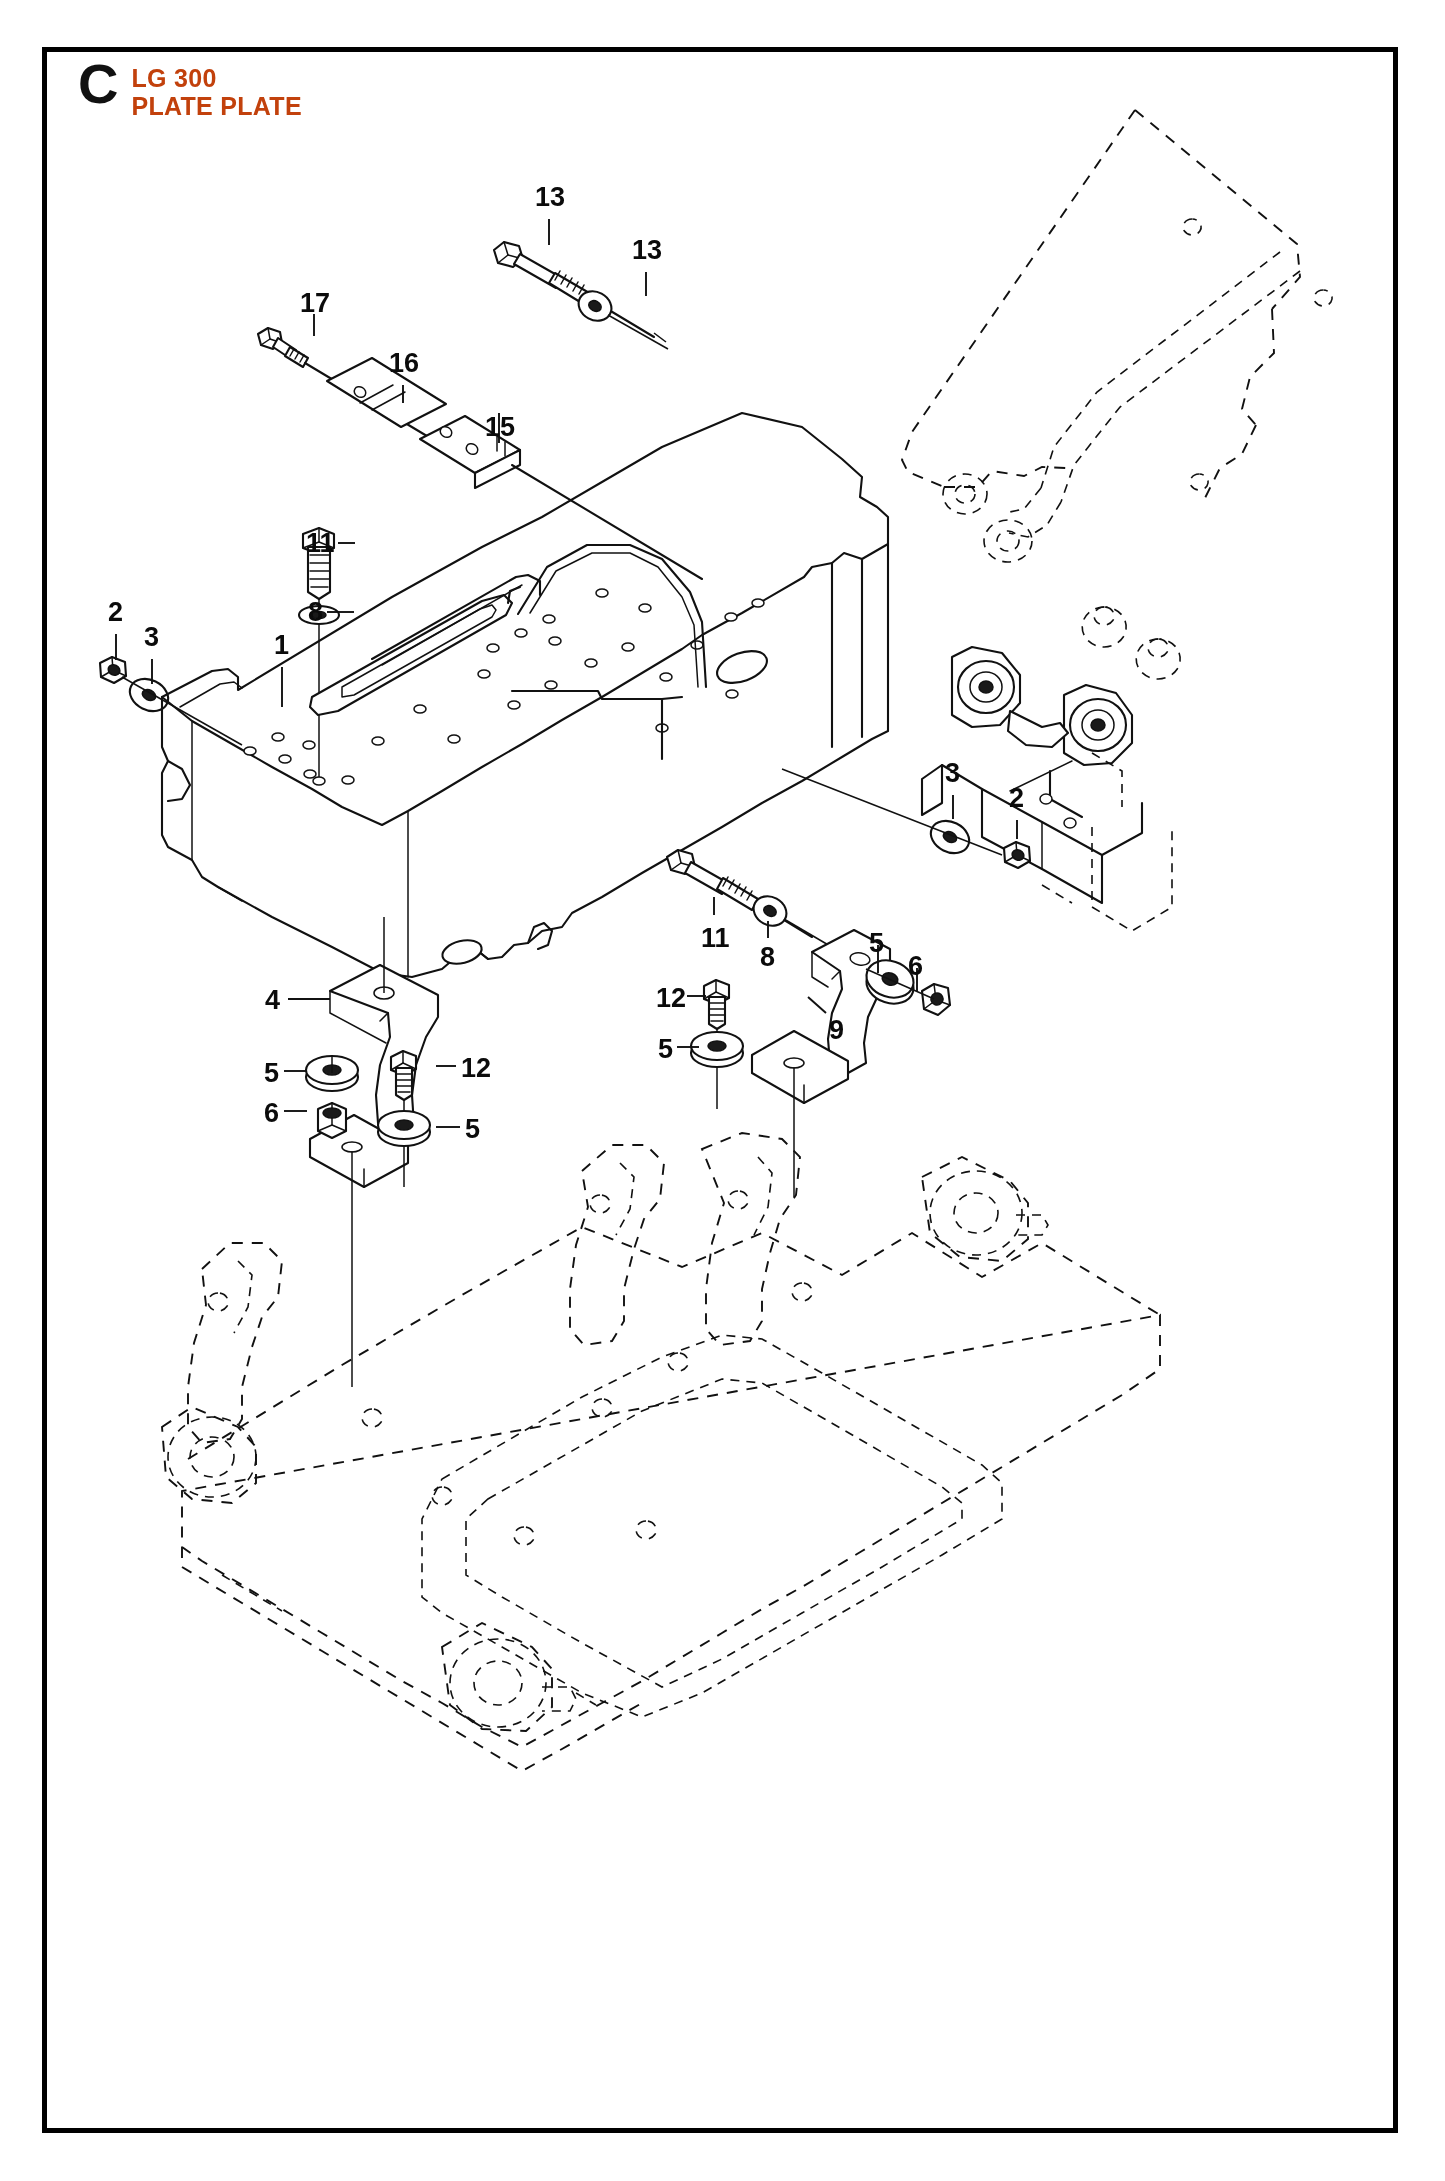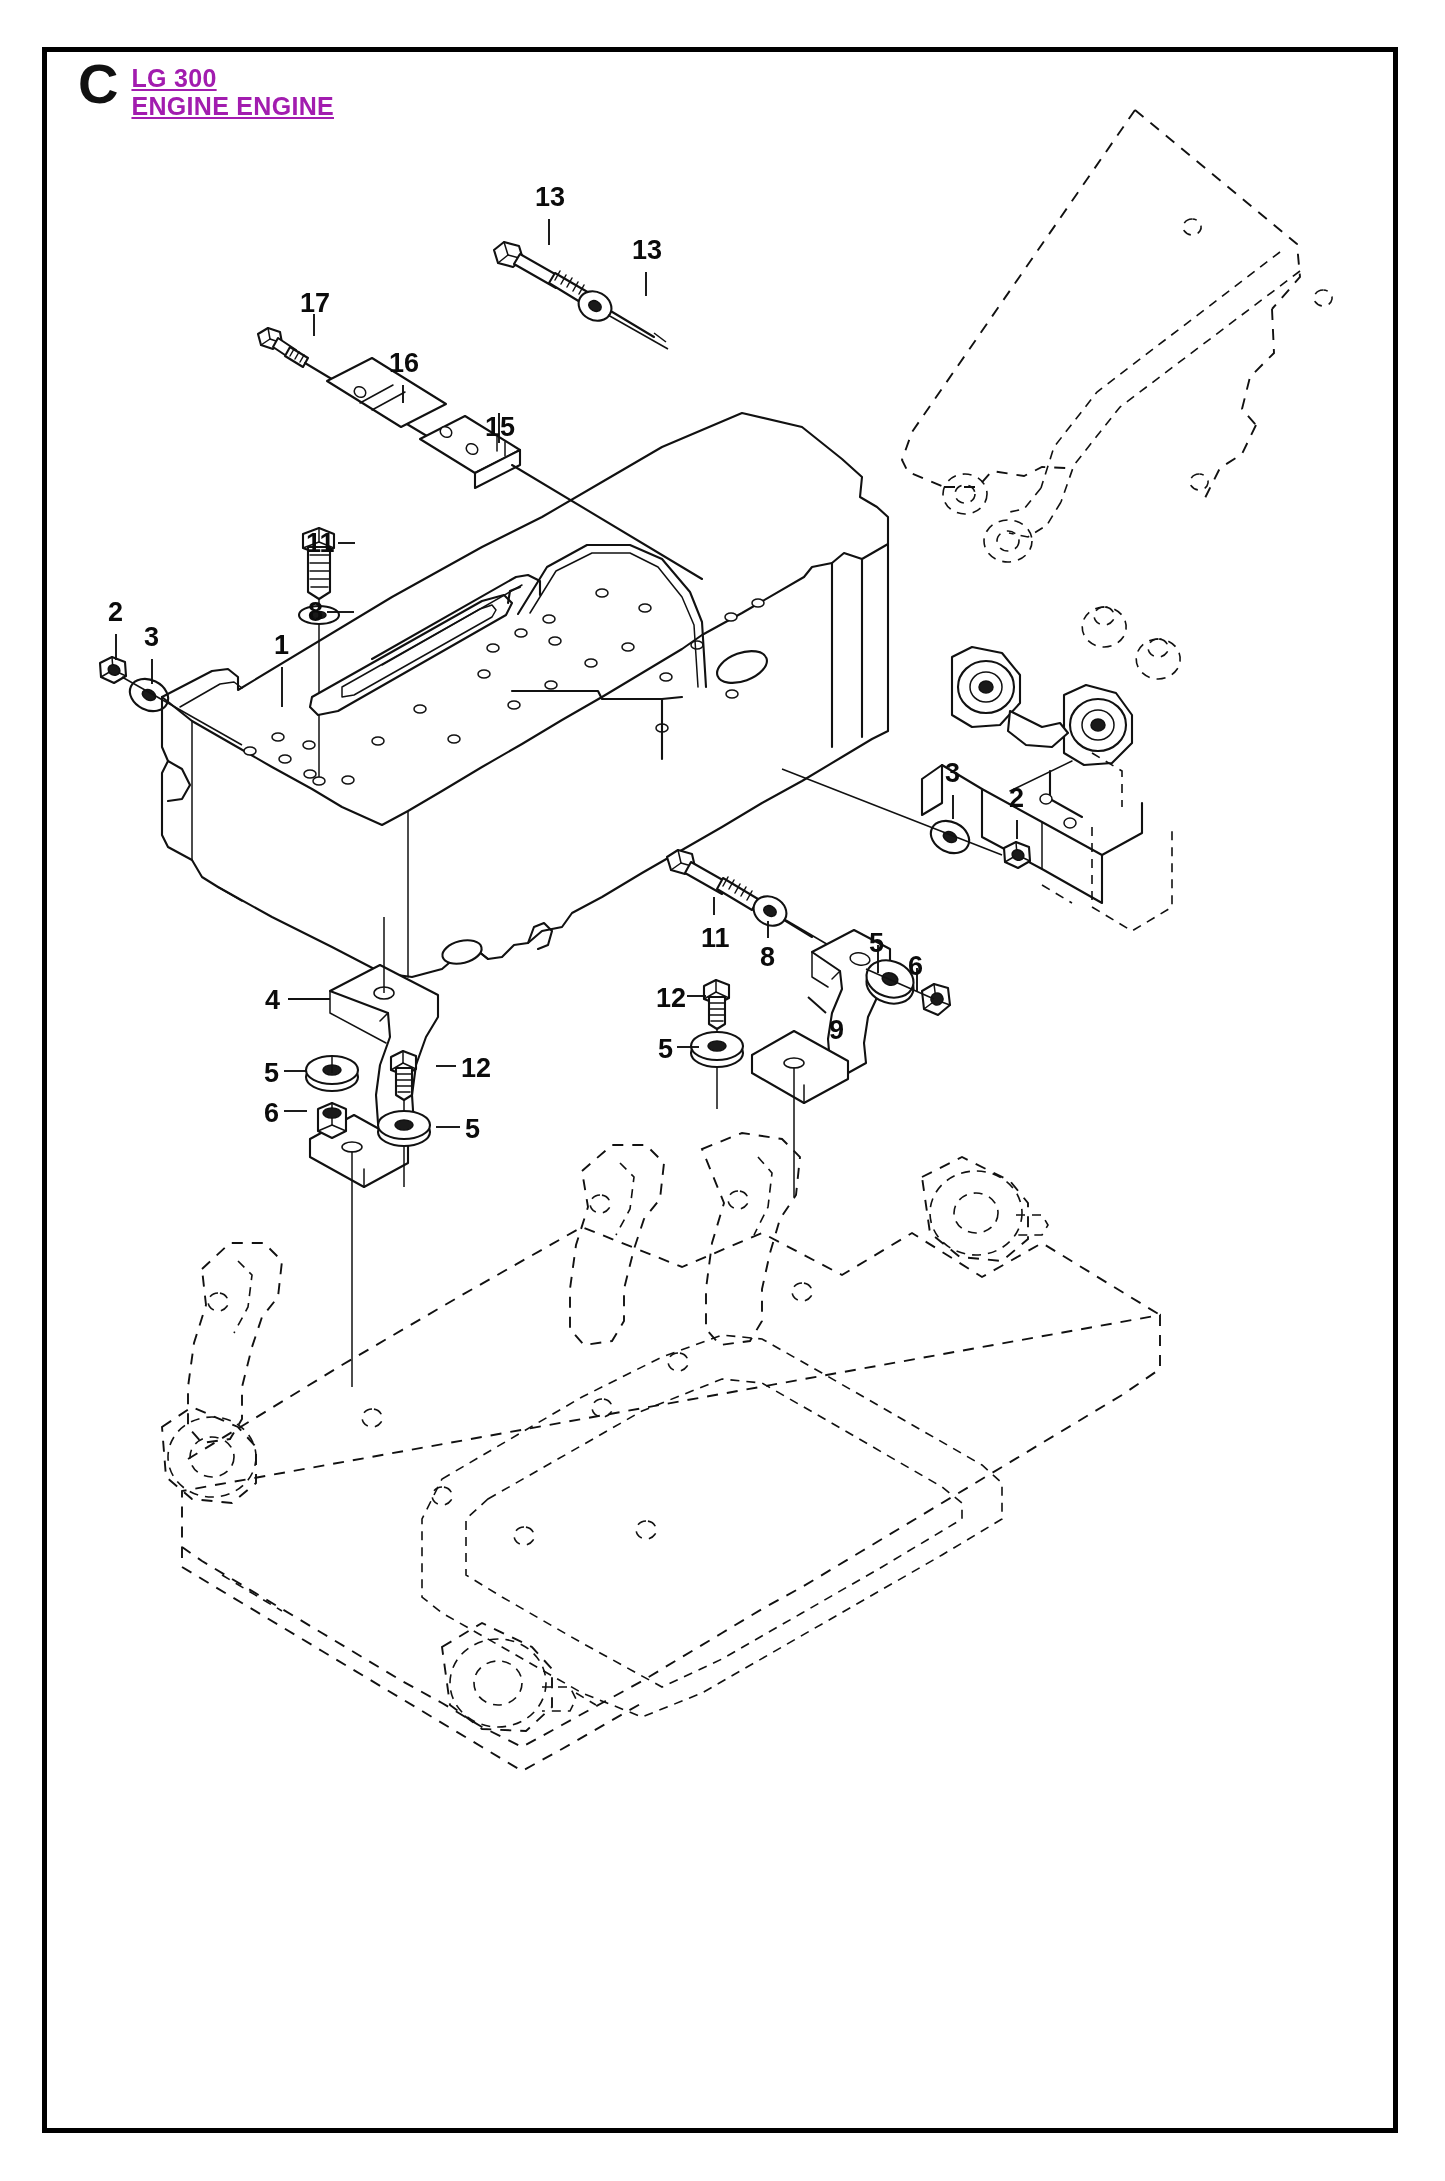--- a/index.html
+++ b/index.html
@@ -49,24 +49,23 @@
     color: #111111;
     letter-spacing: -1px;
   }
   #title-lines {
     padding-top: 6px;
   }
   .title-line {
     font-size: 25px;
     font-weight: bold;
     line-height: 1.13;
-    color: #a21caf;
+    color: #c2410c;
     letter-spacing: 0.3px;
     white-space: nowrap;
-    text-decoration: underline;
   }
   
   #drawing {
     position: absolute;
     left: 42px;
     top: 47px;
     width: 1356px;
     height: 1852px;
   }
   #drawing svg { display: block; }
@@ -86,21 +85,21 @@
 <body>
 
 <div id="page">
 
   <div id="sheet-border"></div>
 
   <div id="title-block">
     <div id="section-letter">C</div>
     <div id="title-lines">
       <div class="title-line">LG 300</div>
-      <div class="title-line">ENGINE ENGINE</div>
+      <div class="title-line">PLATE PLATE</div>
     </div>
   </div>
 
   <div id="drawing">
     <svg width="1356" height="2086" viewBox="0 0 1356 2086" xmlns="http://www.w3.org/2000/svg">
 
       <defs>
         <style>
           .ln   { fill:none; stroke:#111; stroke-width:2.1; stroke-linejoin:round; stroke-linecap:round; }
           .lnT  { fill:none; stroke:#111; stroke-width:1.5; stroke-linejoin:round; stroke-linecap:round; }

